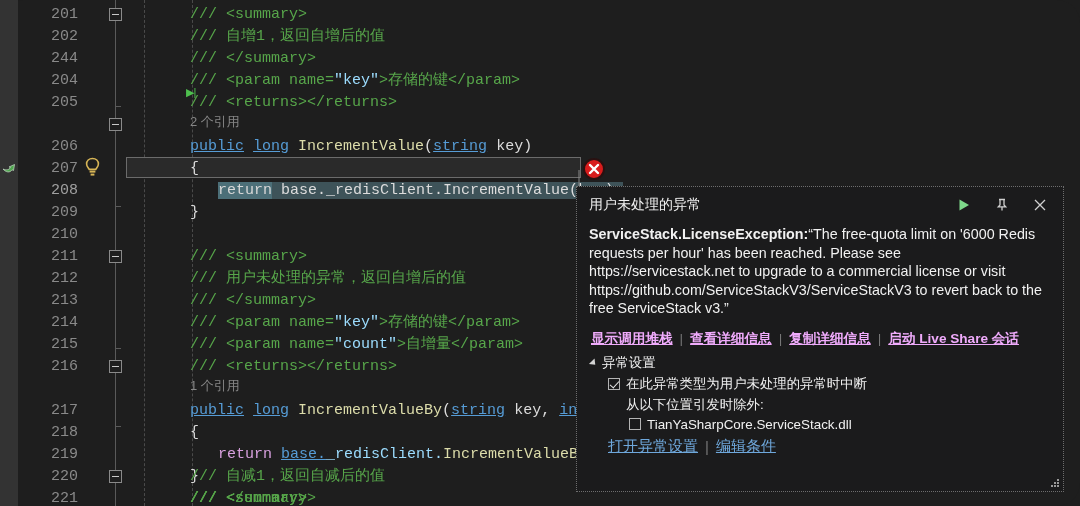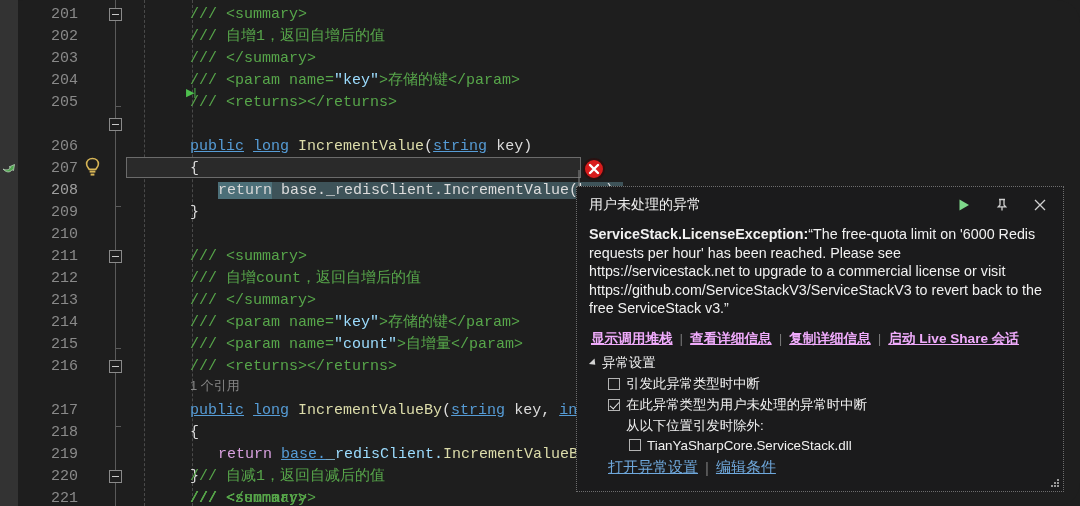--- a/index.html
+++ b/index.html
@@ -305,21 +305,21 @@
       <svg width="16" height="16" viewBox="0 0 16 16">
         <path d="M2 9 C5 10.5 8 10 9.5 7.5 L8 7 L13.5 4.5 L12.5 10.5 L11 9.8 C9 13 5 12.5 2 9 Z" fill="#4ea64e" stroke="#c8dcc8" stroke-width="0.7"></path>
       </svg>
     </div>
   </div>
 
   <div id="line-numbers">
     <div class="lnum" style="position:absolute;top:-18px;right:0;left:0;">200</div>
     <div class="lnum" style="position:absolute;top:4px;right:0;left:0;">201</div>
     <div class="lnum" style="position:absolute;top:26px;right:0;left:0;">202</div>
-    <div class="lnum" style="position:absolute;top:48px;right:0;left:0;">203</div>
+    <div class="lnum" style="position:absolute;top:48px;right:0;left:0;">244</div>
     <div class="lnum" style="position:absolute;top:70px;right:0;left:0;">204</div>
     <div class="lnum" style="position:absolute;top:92px;right:0;left:0;">205</div>
     <div class="lnum" style="position:absolute;top:136px;right:0;left:0;">206</div>
     <div class="lnum" style="position:absolute;top:158px;right:0;left:0;">207</div>
     <div class="lnum cur" style="position:absolute;top:180px;right:0;left:0;">208</div>
     <div class="lnum" style="position:absolute;top:202px;right:0;left:0;">209</div>
     <div class="lnum" style="position:absolute;top:224px;right:0;left:0;">210</div>
     <div class="lnum" style="position:absolute;top:246px;right:0;left:0;">211</div>
     <div class="lnum" style="position:absolute;top:268px;right:0;left:0;">212</div>
     <div class="lnum" style="position:absolute;top:290px;right:0;left:0;">213</div>
@@ -359,27 +359,28 @@
     <div class="guide" style="left:66px;"></div>
 
     <div id="current-line-box"></div>
     <div id="stmt-arrow-gutter">▶|</div>
 
     <div class="code-line" style="top:4px;left:64px;"><span class="cmt">/// &lt;summary&gt;</span></div>
     <div class="code-line" style="top:26px;left:64px;"><span class="cmt">/// 自增1，返回自增后的值</span></div>
     <div class="code-line" style="top:48px;left:64px;"><span class="cmt">/// &lt;/summary&gt;</span></div>
     <div class="code-line" style="top:70px;left:64px;"><span class="cmt">/// &lt;param name=</span><span class="str">"key"</span><span class="cmt">&gt;存储的键&lt;/param&gt;</span></div>
     <div class="code-line" style="top:92px;left:64px;"><span class="cmt">/// &lt;returns&gt;&lt;/returns&gt;</span></div>
+    <div class="code-line codelens" style="top:112px;left:64px;height:20px;line-height:20px;">2 个引用</div>
     <div class="code-line" style="top:136px;left:64px;"><span class="kw">public</span><span> </span><span class="kw">long</span><span> </span><span class="meth">IncrementValue</span><span class="punct">(</span><span class="kw">string</span><span> </span><span class="ident">key</span><span class="punct">)</span></div>
     <div class="code-line" style="top:158px;left:64px;"><span class="punct">{</span></div>
     <div class="code-line" style="top:180px;left:92px;"><span class="sel-hl">return</span><span class="err-hl"> </span><span class="err-hl">base.</span><span class="err-hl">_redisClient.</span><span class="err-hl">IncrementValue(key);</span></div>
     <div class="code-line" style="top:202px;left:64px;"><span class="punct">}</span></div>
 
     <div class="code-line" style="top:246px;left:64px;"><span class="cmt">/// &lt;summary&gt;</span></div>
-    <div class="code-line" style="top:268px;left:64px;"><span class="cmt">/// 自增count，返回自增后的值</span></div>
+    <div class="code-line" style="top:268px;left:64px;"><span class="cmt">/// 用户未处理的异常，返回自增后的值</span></div>
     <div class="code-line" style="top:290px;left:64px;"><span class="cmt">/// &lt;/summary&gt;</span></div>
     <div class="code-line" style="top:312px;left:64px;"><span class="cmt">/// &lt;param name=</span><span class="str">"key"</span><span class="cmt">&gt;存储的键&lt;/param&gt;</span></div>
     <div class="code-line" style="top:334px;left:64px;"><span class="cmt">/// &lt;param name=</span><span class="str">"count"</span><span class="cmt">&gt;自增量&lt;/param&gt;</span></div>
     <div class="code-line" style="top:356px;left:64px;"><span class="cmt">/// &lt;returns&gt;&lt;/returns&gt;</span></div>
     <div class="code-line codelens" style="top:376px;left:64px;height:20px;line-height:20px;">1 个引用</div>
     <div class="code-line" style="top:400px;left:64px;"><span class="kw">public</span><span> </span><span class="kw">long</span><span> </span><span class="meth">IncrementValueBy</span><span class="punct">(</span><span class="kw">string</span><span> </span><span class="ident">key,</span><span> </span><span class="kw">int</span><span> </span><span class="ident">count</span></div>
     <div class="code-line" style="top:422px;left:64px;"><span class="punct">{</span></div>
     <div class="code-line" style="top:444px;left:92px;"><span class="kwctl">return</span><span> </span><span class="kw">base.</span><span class="fieldc">_redisClient.</span><span class="meth">IncrementValueBy(key,</span></div>
     <div class="code-line" style="top:466px;left:64px;"><span class="punct">}</span></div>
 
@@ -437,24 +438,20 @@
       <span class="link-sep">|</span>
       <a href="#">启动 Live Share 会话</a>
     </div>
 
     <div id="settings-block">
       <div id="settings-header">
         <span class="tri"></span>
         <span>异常设置</span>
       </div>
 
-      <div class="cbrow">
-        <span class="cbox"></span>
-        <span>引发此异常类型时中断</span>
-      </div>
 
       <div class="cbrow">
         <span class="cbox checked"></span>
         <span>在此异常类型为用户未处理的异常时中断</span>
       </div>
 
       <div class="sub-label">从以下位置引发时除外:</div>
 
       <div class="cbrow indent2">
         <span class="cbox"></span>

